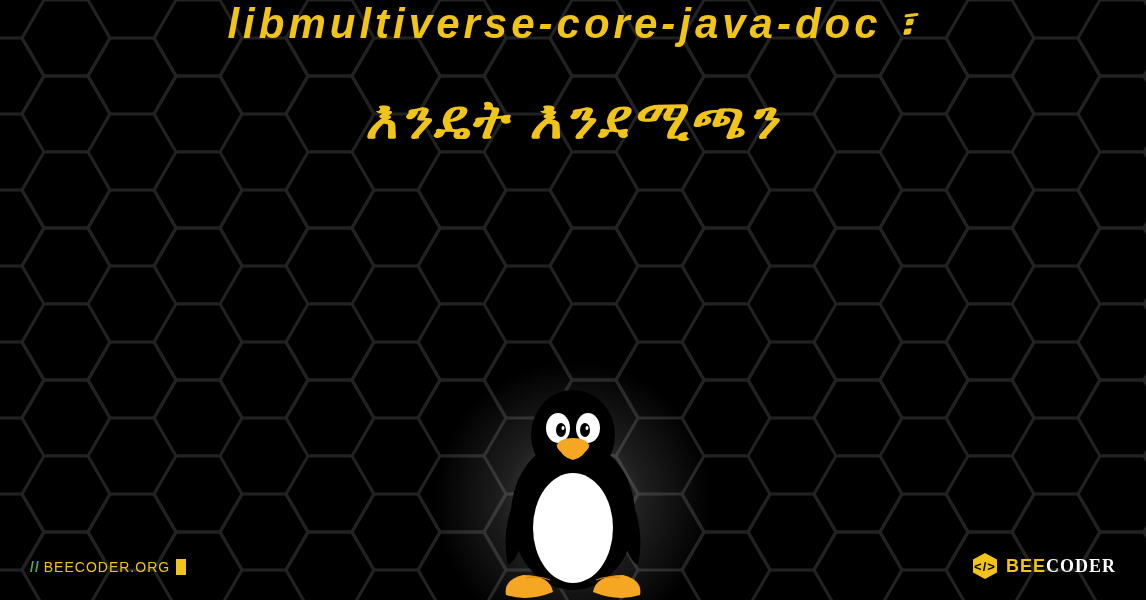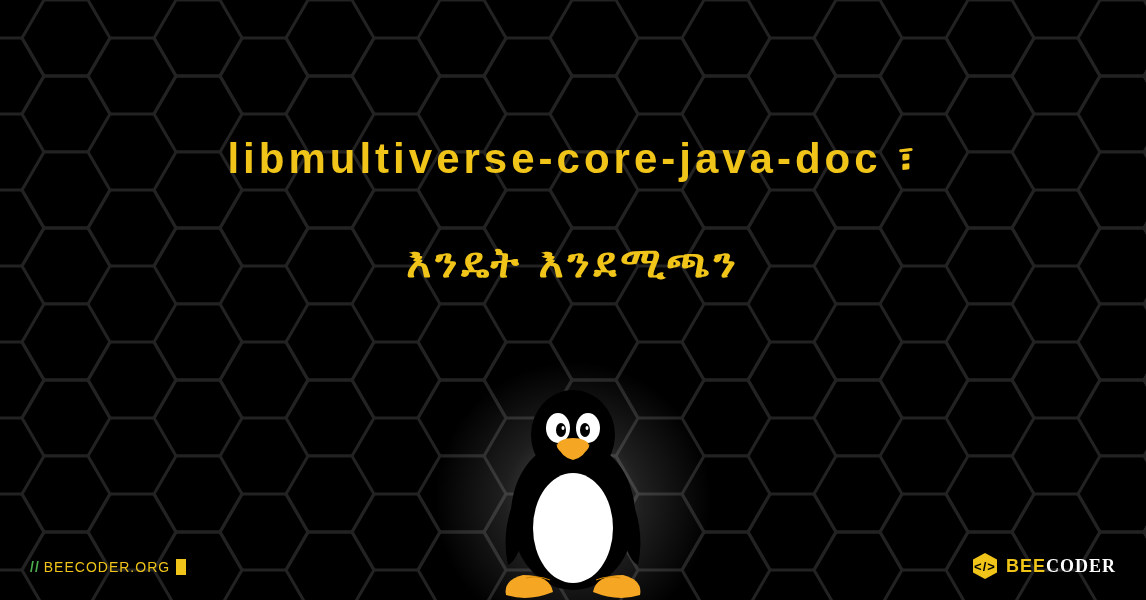--- a/index.html
+++ b/index.html
@@ -17,36 +17,36 @@
   z-index: 0;
 }
 .content {
   position: absolute;
   inset: 0;
   z-index: 1;
   display: flex;
   flex-direction: column;
   align-items: center;
   justify-content: flex-start;
-  padding-top: 135px;
+  font-style: italic;
 }
 .title-line1 {
   color: #f0c419;
   font-size: 42px;
   font-weight: bold;
   letter-spacing: 4px;
   text-align: center;
 }
 .title-line2 {
   color: #f0c419;
-  font-size: 42px;
+  font-size: 54px;
   font-weight: bold;
   letter-spacing: 4px;
   text-align: left;
-  margin-top: 56px;
+  margin-top: 40px;
 }
 .penguin-wrap {
   position: absolute;
   bottom: 0;
   left: 50%;
   transform: translateX(-50%);
   z-index: 1;
   display: flex;
   align-items: flex-end;
   justify-content: center;

